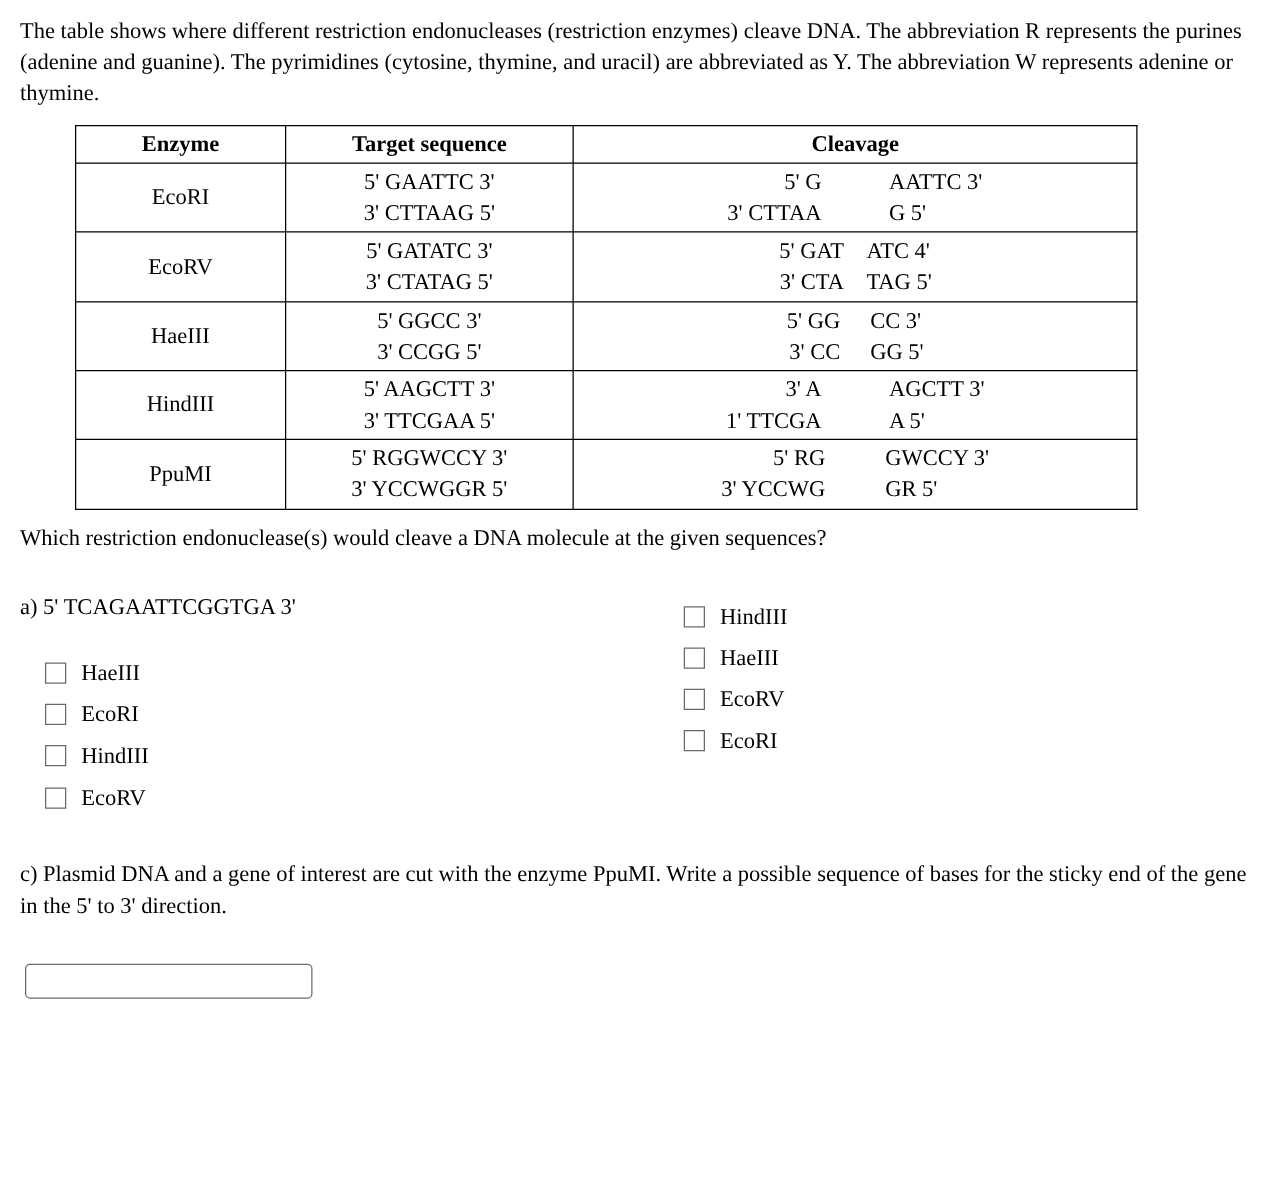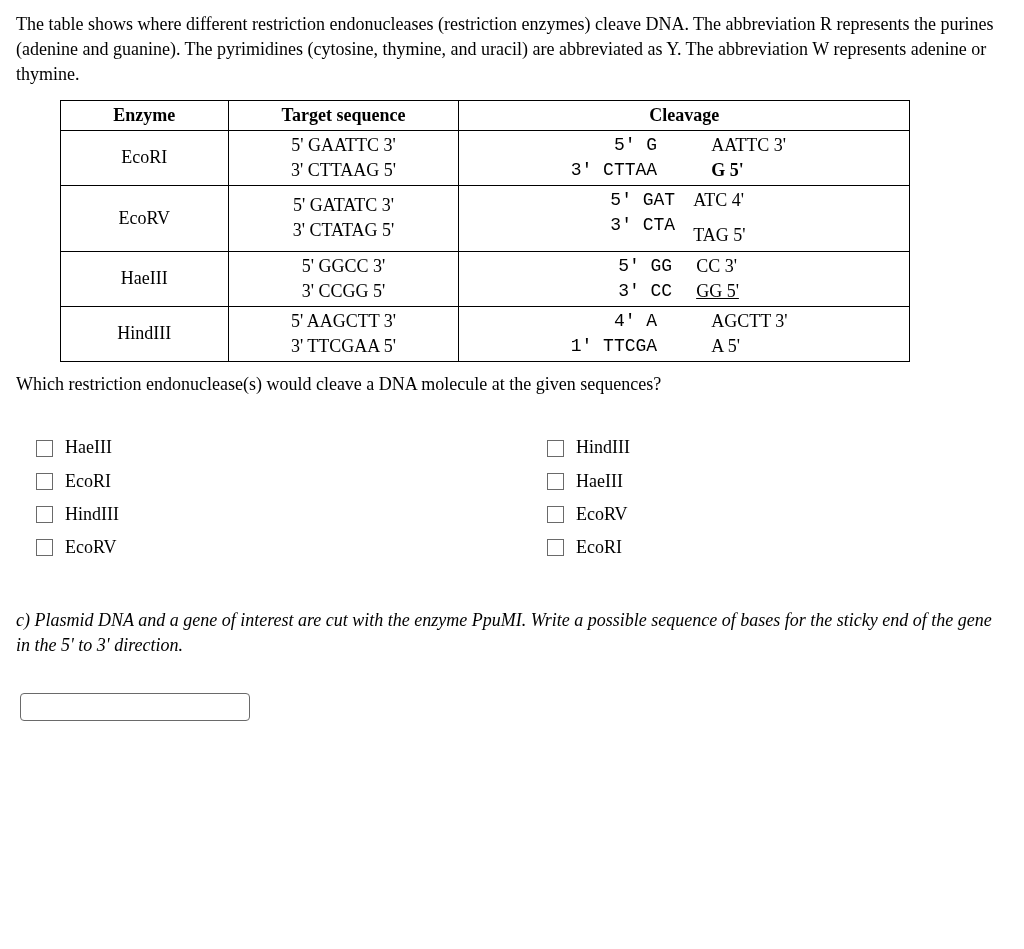--- a/index.html
+++ b/index.html
@@ -21,38 +21,38 @@
     table.enzyme-table th, table.enzyme-table td {
       border: 1.5px solid #000;
       padding: 2px 8px;
       text-align: center;
       vertical-align: middle;
     }
     table.enzyme-table th { font-weight: bold; }
     .seq-line { white-space: pre; font-family: inherit; }
     .cleave-wrap { display: inline-block; text-align: left; }
     .cleave-row { display: flex; }
-    .cleave-left { text-align: right; display: inline-block; font-family: Liberation Mono, monospace; }
+    .cleave-left { text-align: right; display: inline-block; }
     .cleave-gap { display: inline-block; }
     .cleave-right { text-align: left; display: inline-block; }
     .question-line { margin: 8px 0 30px 0; }
     .parts-row { display: flex; gap: 30px; margin-bottom: 18px; }
     .part-col { flex: 1; }
     .part-label { margin-left: 0; margin-bottom: 28px; }
     .checklist { list-style: none; margin-left: 20px; }
     .checklist li { display: flex; align-items: center; margin: 8px 0; }
     .cb {
       appearance: none;
       width: 17px; height: 17px;
       border: 1.5px solid #6a6a6a;
       background: #fff;
       margin-right: 12px;
       cursor: pointer;
     }
-    .part-c { margin-top: 40px; margin-bottom: 34px; font-style: italic; }
+    .part-c { margin-top: 28px; margin-bottom: 34px; }
     .answer-row { display: flex; align-items: center; gap: 8px; margin-left: 4px; }
     .answer-input {
       width: 230px;
       height: 28px;
       border: 1.5px solid #6a6a6a;
       border-radius: 4px;
       padding: 2px 6px;
       font-family: inherit;
       font-size: 16px;
     }
@@ -80,78 +80,95 @@
           <div class="seq-line">5' GAATTC 3'</div>
           <div class="seq-line">3' CTTAAG 5'</div>
         </td>
         <td><div class="cleave-wrap"><div class="cleave-row">
               <span class="cleave-left" style="width: 92px;">5' G</span>
               <span class="cleave-gap" style="width: 54px;"></span>
               <span class="cleave-right" style="width: 92px;">AATTC 3'</span>
             </div><div class="cleave-row">
               <span class="cleave-left" style="width: 92px;">3' CTTAA</span>
               <span class="cleave-gap" style="width: 54px;"></span>
-              <span class="cleave-right" style="width: 92px; font-weight: bold;">G 5'</span>
+              <span class="cleave-right" style="width: 92px;">G 5'</span>
             </div></div></td>
       </tr>
       <tr>
         <td>EcoRV</td>
         <td>
           <div class="seq-line">5' GATATC 3'</div>
           <div class="seq-line">3' CTATAG 5'</div>
         </td>
         <td><div class="cleave-wrap"><div class="cleave-row">
               <span class="cleave-left" style="width: 70px;">5' GAT</span>
               <span class="cleave-gap" style="width: 18px;"></span>
               <span class="cleave-right" style="width: 70px;">ATC 4'</span>
             </div><div class="cleave-row">
               <span class="cleave-left" style="width: 70px;">3' CTA</span>
               <span class="cleave-gap" style="width: 18px;"></span>
-              <span class="cleave-right" style="width: 70px; margin-top: 10px;">TAG 5'</span>
+              <span class="cleave-right" style="width: 70px;">TAG 5'</span>
             </div></div></td>
       </tr>
       <tr>
         <td>HaeIII</td>
         <td>
           <div class="seq-line">5' GGCC 3'</div>
           <div class="seq-line">3' CCGG 5'</div>
         </td>
         <td><div class="cleave-wrap"><div class="cleave-row">
               <span class="cleave-left" style="width: 58px;">5' GG</span>
               <span class="cleave-gap" style="width: 24px;"></span>
               <span class="cleave-right" style="width: 58px;">CC 3'</span>
             </div><div class="cleave-row">
               <span class="cleave-left" style="width: 58px;">3' CC</span>
               <span class="cleave-gap" style="width: 24px;"></span>
-              <span class="cleave-right" style="width: 58px; text-decoration: underline;">GG 5'</span>
+              <span class="cleave-right" style="width: 58px;">GG 5'</span>
             </div></div></td>
       </tr>
       <tr>
         <td>HindIII</td>
         <td>
           <div class="seq-line">5' AAGCTT 3'</div>
           <div class="seq-line">3' TTCGAA 5'</div>
         </td>
         <td><div class="cleave-wrap"><div class="cleave-row">
-              <span class="cleave-left" style="width: 92px;">4' A</span>
+              <span class="cleave-left" style="width: 92px;">3' A</span>
               <span class="cleave-gap" style="width: 54px;"></span>
               <span class="cleave-right" style="width: 92px;">AGCTT 3'</span>
             </div><div class="cleave-row">
               <span class="cleave-left" style="width: 92px;">1' TTCGA</span>
               <span class="cleave-gap" style="width: 54px;"></span>
               <span class="cleave-right" style="width: 92px;">A 5'</span>
+            </div></div></td>
+      </tr>
+      <tr>
+        <td>PpuMI</td>
+        <td>
+          <div class="seq-line">5' RGGWCCY 3'</div>
+          <div class="seq-line">3' YCCWGGR 5'</div>
+        </td>
+        <td><div class="cleave-wrap"><div class="cleave-row">
+              <span class="cleave-left" style="width: 104px;">5' RG</span>
+              <span class="cleave-gap" style="width: 48px;"></span>
+              <span class="cleave-right" style="width: 104px;">GWCCY 3'</span>
+            </div><div class="cleave-row">
+              <span class="cleave-left" style="width: 104px;">3' YCCWG</span>
+              <span class="cleave-gap" style="width: 48px;"></span>
+              <span class="cleave-right" style="width: 104px;">GR 5'</span>
             </div></div></td>
       </tr>
     </tbody>
 </table>
 
 <p class="question-line">Which restriction endonuclease(s) would cleave a DNA molecule at the given sequences?</p>
 
 <div class="parts-row">
   <div class="part-col">
+    <p class="part-label">a) 5' TCAGAATTCGGTGA 3'</p>
     <ul class="checklist" id="opts-a">
         <li>
           <input type="checkbox" class="cb" style="">
           <span>HaeIII</span>
         </li>
         <li>
           <input type="checkbox" class="cb" style="">
           <span>EcoRI</span>
         </li>
         <li>

